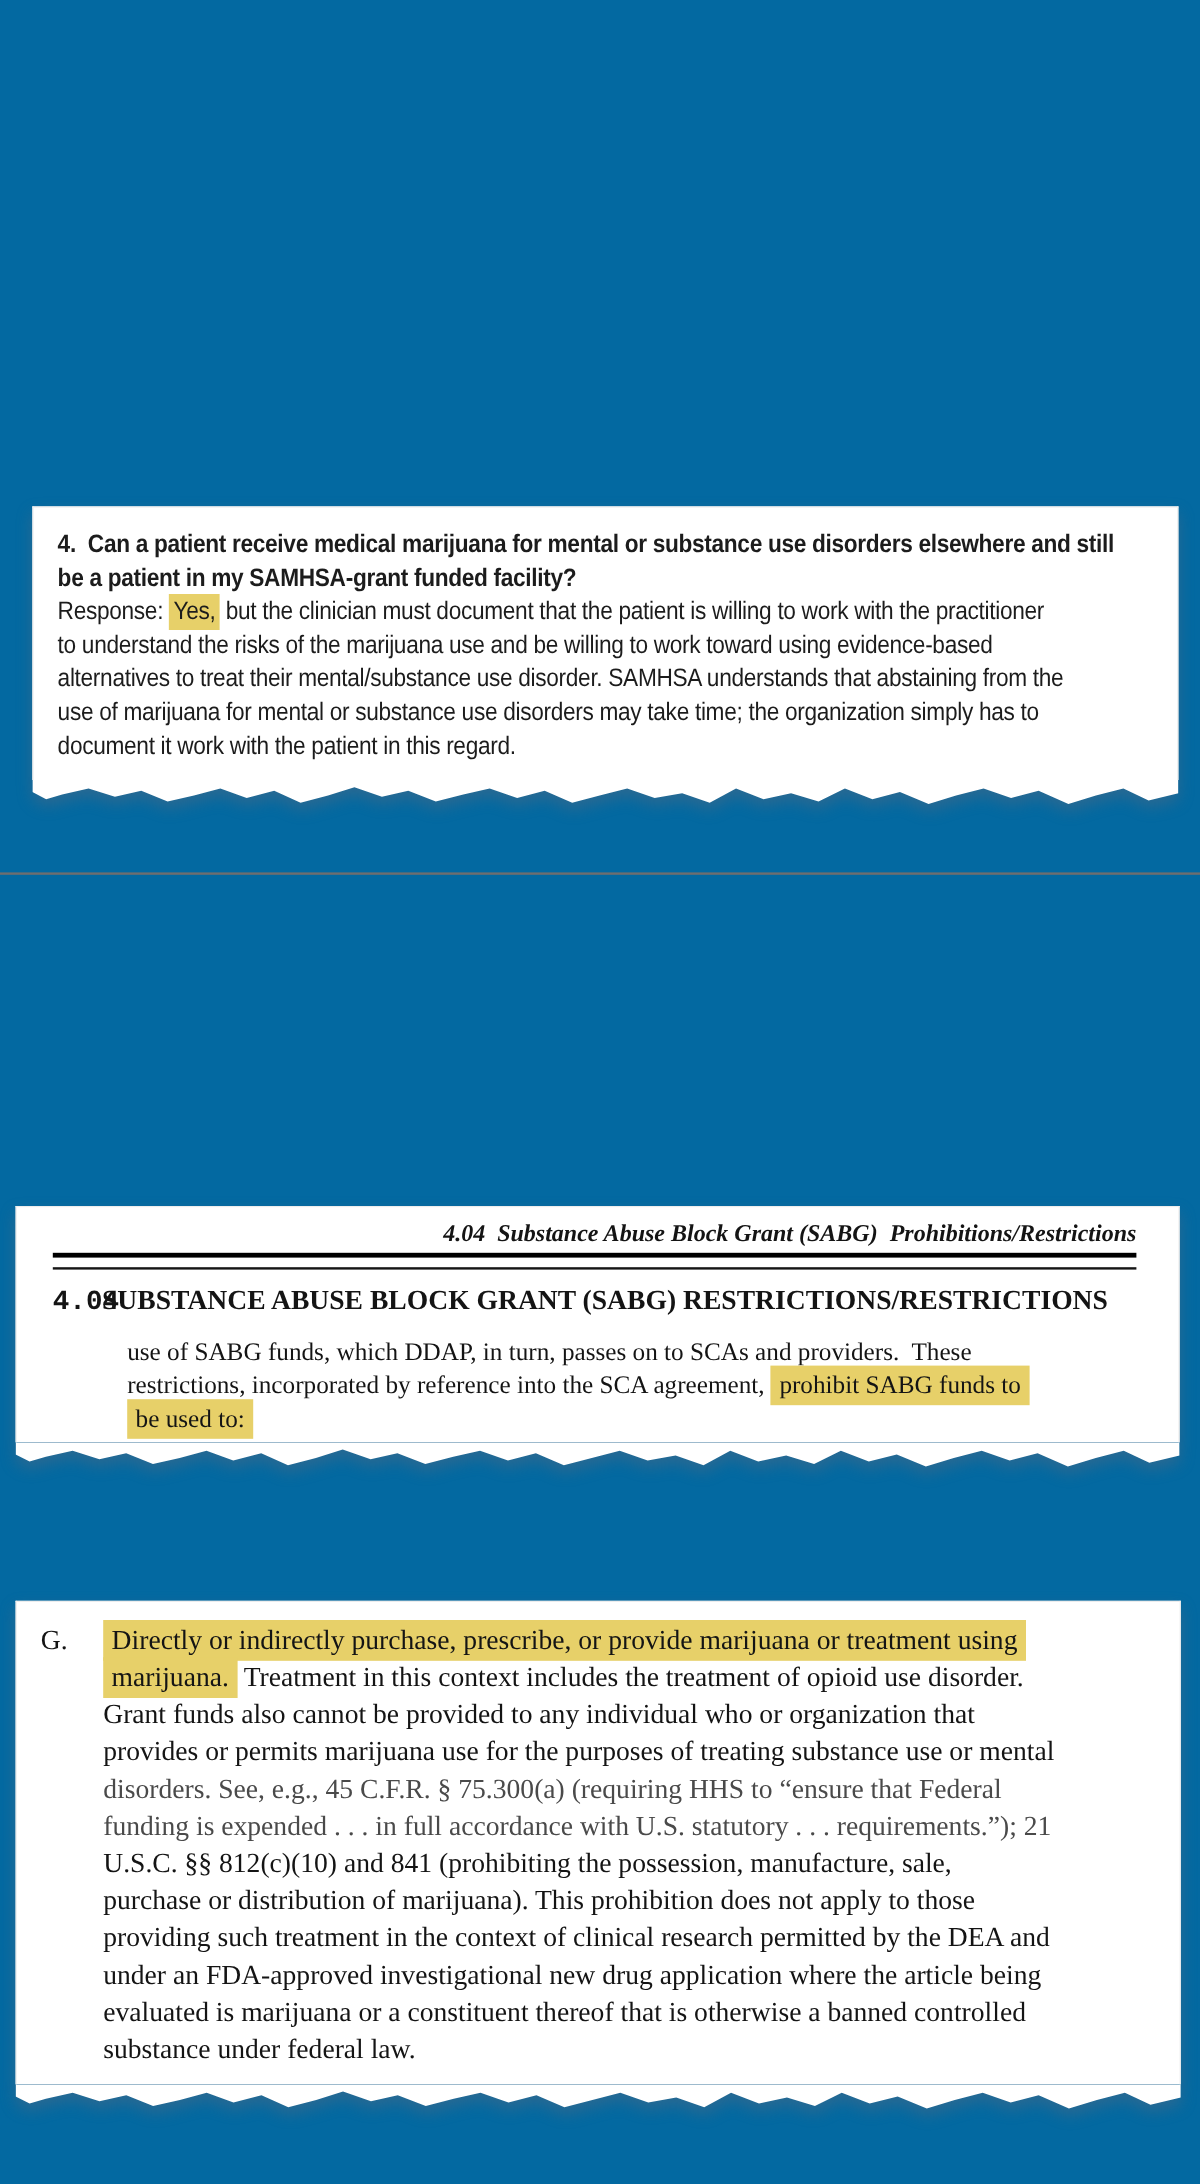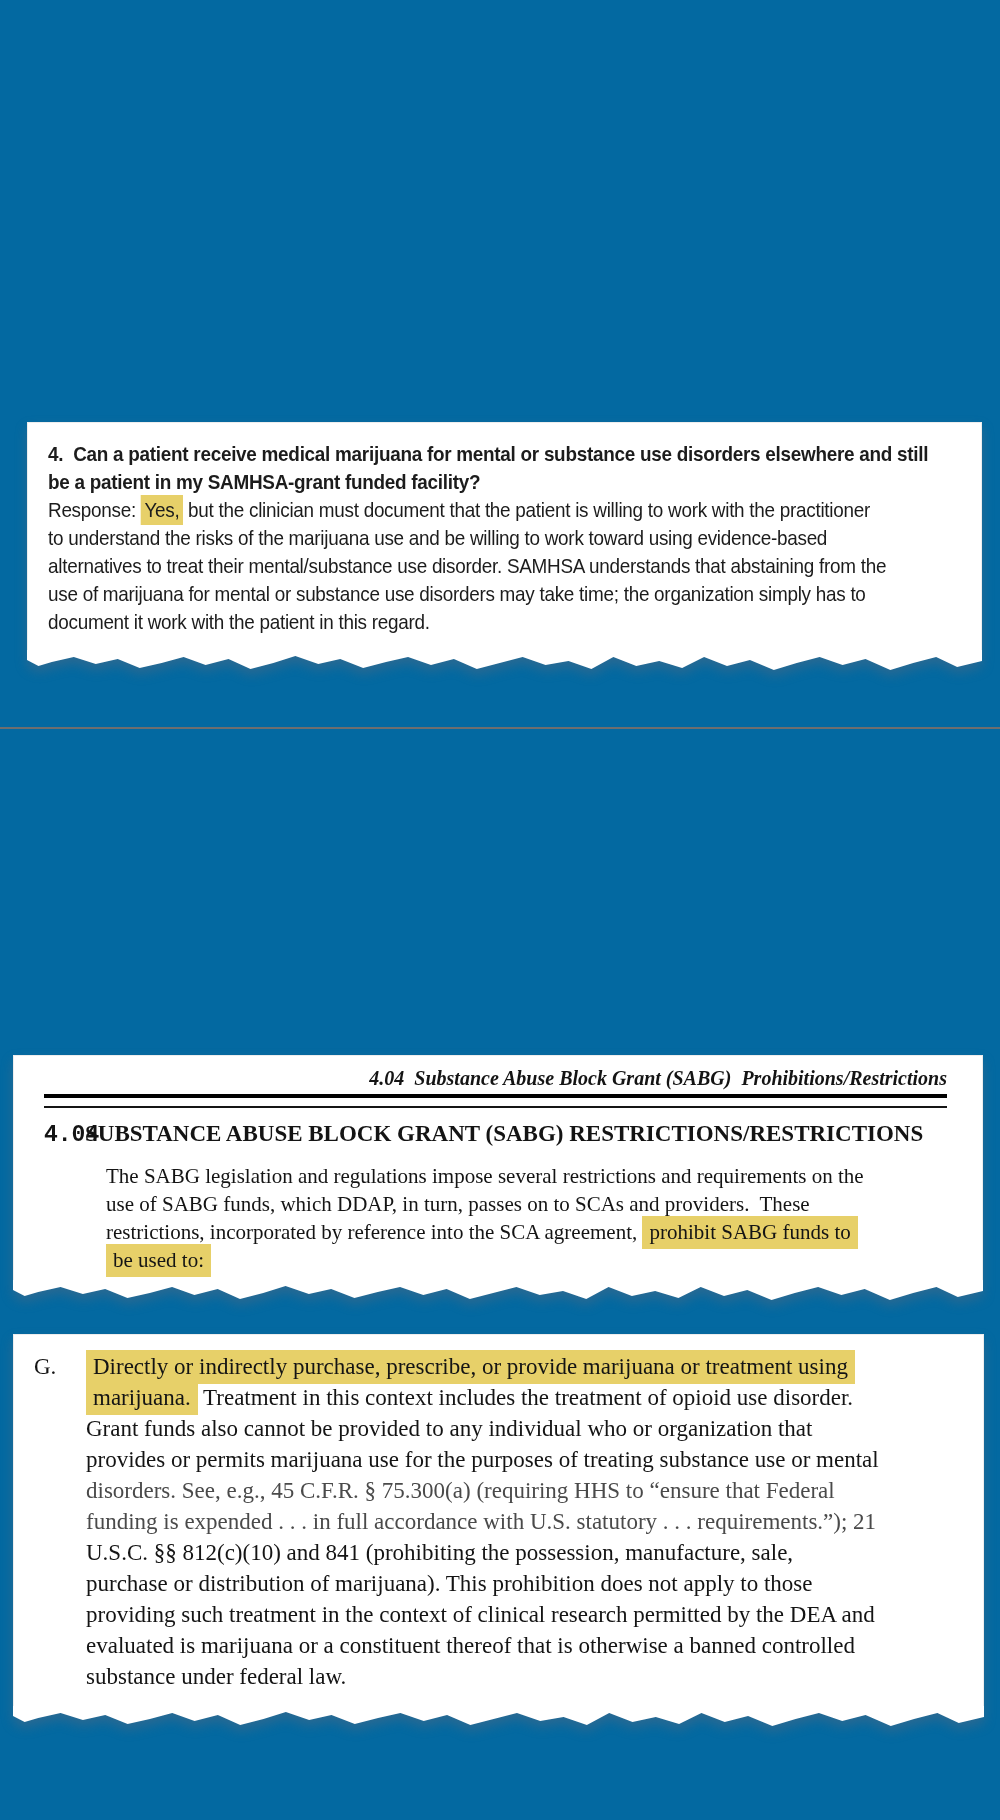--- a/index.html
+++ b/index.html
@@ -45,21 +45,21 @@
 
   
   .divider {
     position: absolute;
     left: 0; top: 727px;
     width: 1000px; height: 2px;
     background: var(--divider-color, #6e6e6e);
   }
 
   
-  .card2 { left: 13px; top: 1055px; width: 970px; }
+  .card2 { left: 13px; top: 1005px; width: 970px; }
   .card2 .card-body {
     padding: 10px 35px 6px 30px;
     font-family: "Liberation Serif", serif;
     color: #141414;
   }
   .running {
     text-align: right;
     font-size: 20px;
     font-weight: 700;
     font-style: italic;
@@ -125,21 +125,20 @@
   </section>
 
   <div class="divider"></div>
 
   <section class="card card2">
     <div class="card-body">
       <div class="running line">4.04  Substance Abuse Block Grant (SABG)  Prohibitions/Restrictions</div>
       <div class="rule"></div>
       <div class="heading line"><span class="secnum">4.04</span><span>SUBSTANCE ABUSE BLOCK GRANT (SABG) RESTRICTIONS/RESTRICTIONS</span></div>
       <div class="p2">
-        <div class="line">The SABG legislation and regulations impose several restrictions and requirements on the</div>
         <div class="line">use of SABG funds, which DDAP, in turn, passes on to SCAs and providers.  These</div>
         <div class="line"><span>restrictions, incorporated by reference into the SCA agreement, </span><span class="hl">prohibit SABG funds to</span></div>
         <div class="line"><span class="hl">be used to:</span></div>
       </div>
     </div>
     <svg class="tear" viewBox="0 0 1000 26" preserveAspectRatio="none" aria-hidden="true">
       <path d="M0,0 L1000,0 L1000,11 L974,17 952,7 928,13 904,20 878,9 854,15 830,7 806,13 782,20 757,10 733,16 709,7 686,18 662,11 638,16 614,7 591,19 567,11 543,15 519,7 495,13 471,19 447,9 423,15 399,7 376,12 352,18 328,9 305,14 281,6 258,13 234,19 211,9 187,15 164,7 141,13 118,18 95,9 72,14 49,7 26,12 12,16 0,10 Z"></path>
     </svg>
   </section>
 
@@ -150,20 +149,21 @@
         <div class="text">
           <div class="line"><span class="hl">Directly or indirectly purchase, prescribe, or provide marijuana or treatment using</span></div>
           <div class="line"><span class="hl">marijuana.</span><span> Treatment in this context includes the treatment of opioid use disorder.</span></div>
           <div class="line">Grant funds also cannot be provided to any individual who or organization that</div>
           <div class="line">provides or permits marijuana use for the purposes of treating substance use or mental</div>
           <div class="line gray">disorders. See, e.g., 45 C.F.R. § 75.300(a) (requiring HHS to “ensure that Federal</div>
           <div class="line gray">funding is expended . . . in full accordance with U.S. statutory . . . requirements.”); 21</div>
           <div class="line">U.S.C. §§ 812(c)(10) and 841 (prohibiting the possession, manufacture, sale,</div>
           <div class="line">purchase or distribution of marijuana). This prohibition does not apply to those</div>
           <div class="line">providing such treatment in the context of clinical research permitted by the DEA and</div>
+          <div class="line">under an FDA-approved investigational new drug application where the article being</div>
           <div class="line">evaluated is marijuana or a constituent thereof that is otherwise a banned controlled</div>
           <div class="line">substance under federal law.</div>
         </div>
       </div>
     </div>
     <svg class="tear" viewBox="0 0 1000 26" preserveAspectRatio="none" aria-hidden="true">
       <path d="M0,0 L1000,0 L1000,11 L974,17 952,7 928,13 904,20 878,9 854,15 830,7 806,13 782,20 757,10 733,16 709,7 686,18 662,11 638,16 614,7 591,19 567,11 543,15 519,7 495,13 471,19 447,9 423,15 399,7 376,12 352,18 328,9 305,14 281,6 258,13 234,19 211,9 187,15 164,7 141,13 118,18 95,9 72,14 49,7 26,12 12,16 0,10 Z"></path>
     </svg>
   </section>
 

